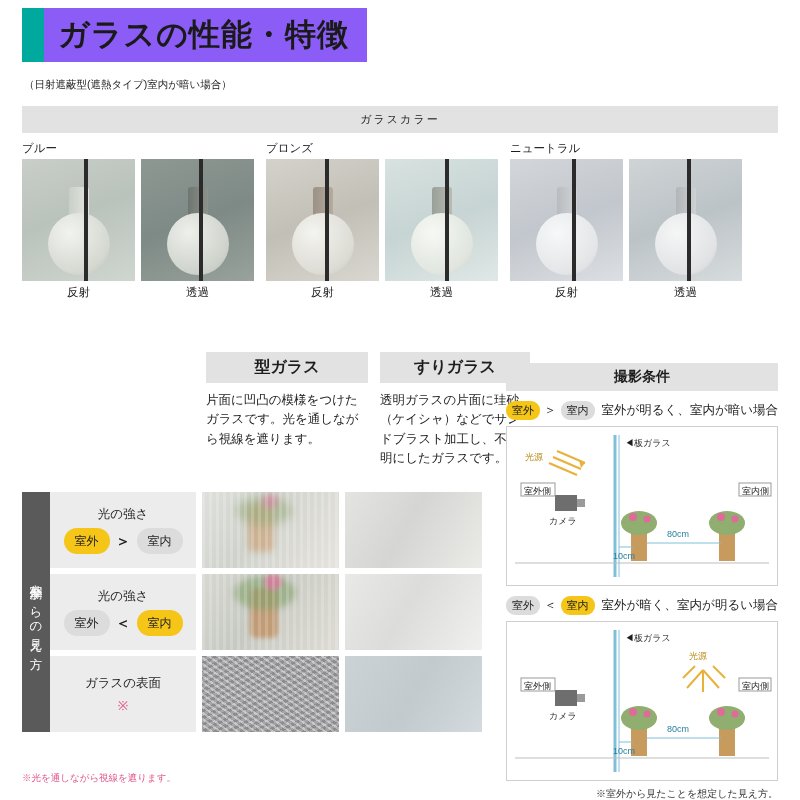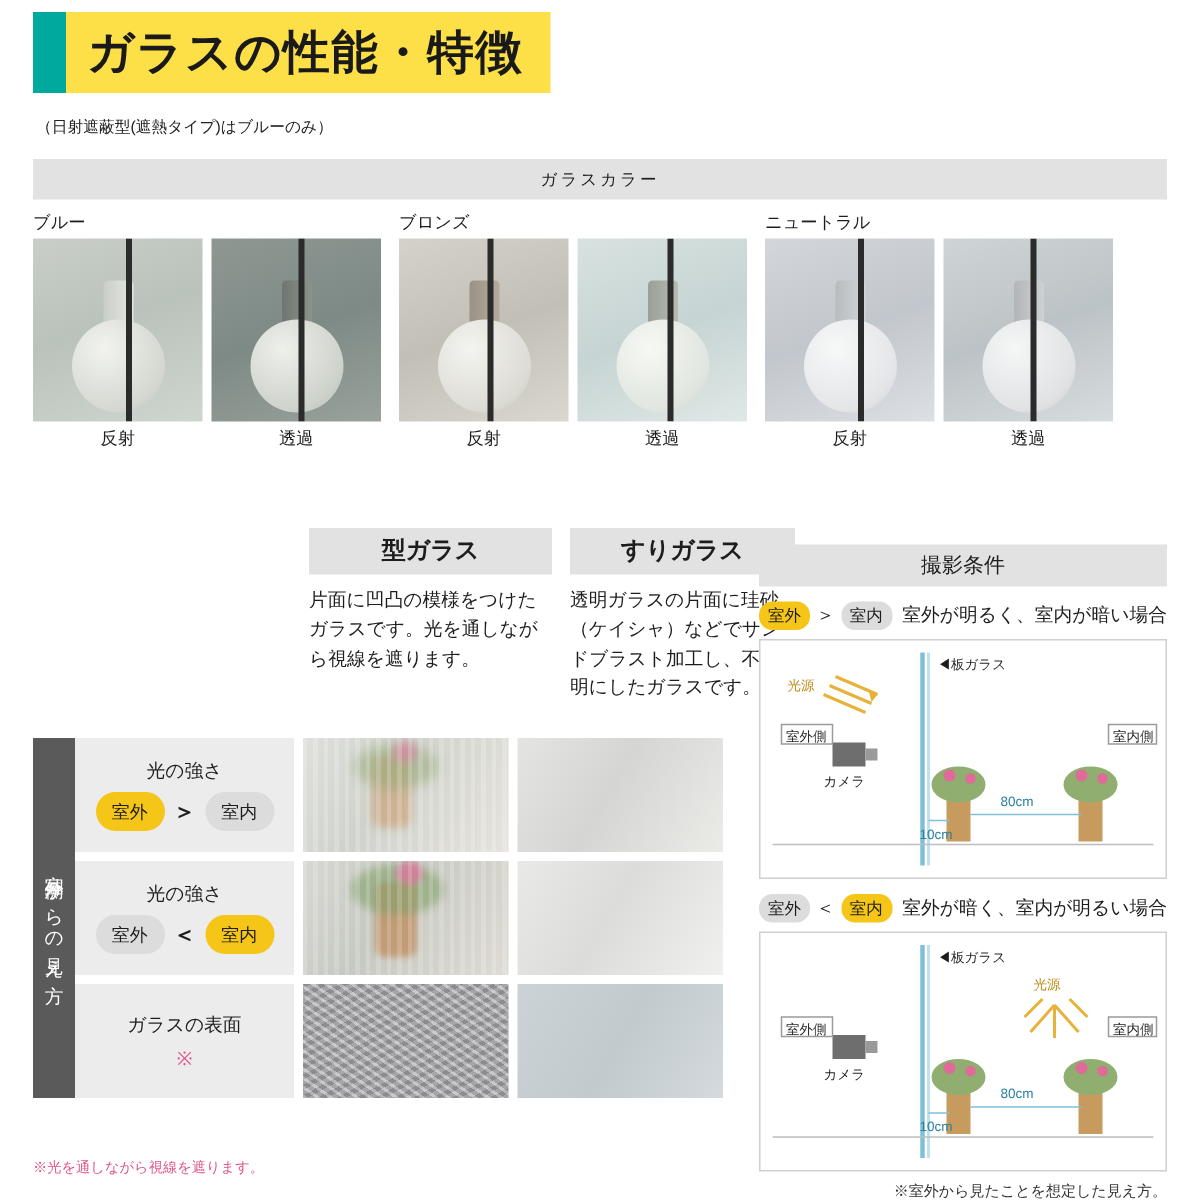--- a/index.html
+++ b/index.html
@@ -19,21 +19,21 @@
     align-items: stretch;
     height: 54px;
     margin: 8px 0 0 0;
   }
   .header-bar {
     width: 22px;
     background: #00a99d;
     margin-left: 22px;
   }
   .header-title-box {
-    background: #fde047;
+    background: #8b5cf6;
     flex: 0 0 auto;
     display: flex;
     align-items: center;
     padding: 0 18px 0 14px;
   }
   .header-title {
     font-size: 31px;
     font-weight: bold;
     letter-spacing: 1px;
     color: #1a1a1a;
@@ -185,21 +185,21 @@
   
   .shoot {
     position: absolute;
     left: 506px; top: 363px;
     width: 272px;
   }
   .shoot-title {
     background: #e2e2e2;
     text-align: center;
     font-size: 14px;
-    font-weight: normal;
+    font-weight: bold;
     padding: 5px 0;
   }
   .shoot-case { margin-top: 10px; }
   .case-head { display: flex; align-items: center; gap: 7px; font-size: 12.5px; }
   .case-head .chip-pair { display: flex; align-items: center; gap: 4px; }
   .chip {
     padding: 2px 6px; font-size: 11px; border-radius: 9px;
     background: #dcdcdc;
   }
   .chip.accent { background: #f5c518; }
@@ -219,21 +219,21 @@
 <body>
 
 <div class="header">
   <div class="header-bar"></div>
   <div class="header-title-box">
     <div class="header-title">ガラスの性能・特徴</div>
   </div>
 </div>
 
 <div class="lead">
-  <span class="note">（日射遮蔽型(遮熱タイプ)はブルーのみ）</span>
+  <span class="note">（日射遮蔽型(遮熱タイプ)室内が暗い場合）</span>
 </div>
 
 <div class="band">ガラスカラー</div>
 
 <div class="colorgrid">
 
   <div class="colorgroup">
     <div class="cg-label">ブルー</div>
     <div class="cg-pair">
       <div class="photo" style="background:linear-gradient(160deg,#c9cfc8 0%,#b9c2bb 45%,#cfd6cf 100%);">

